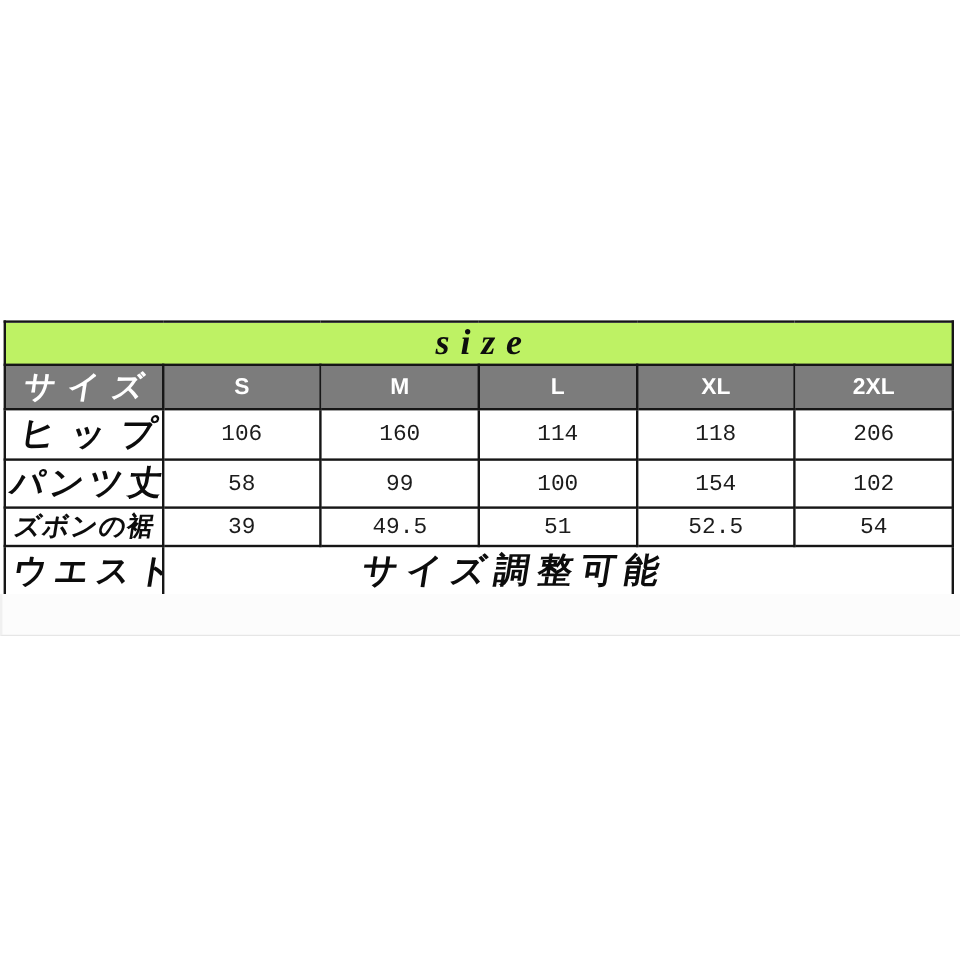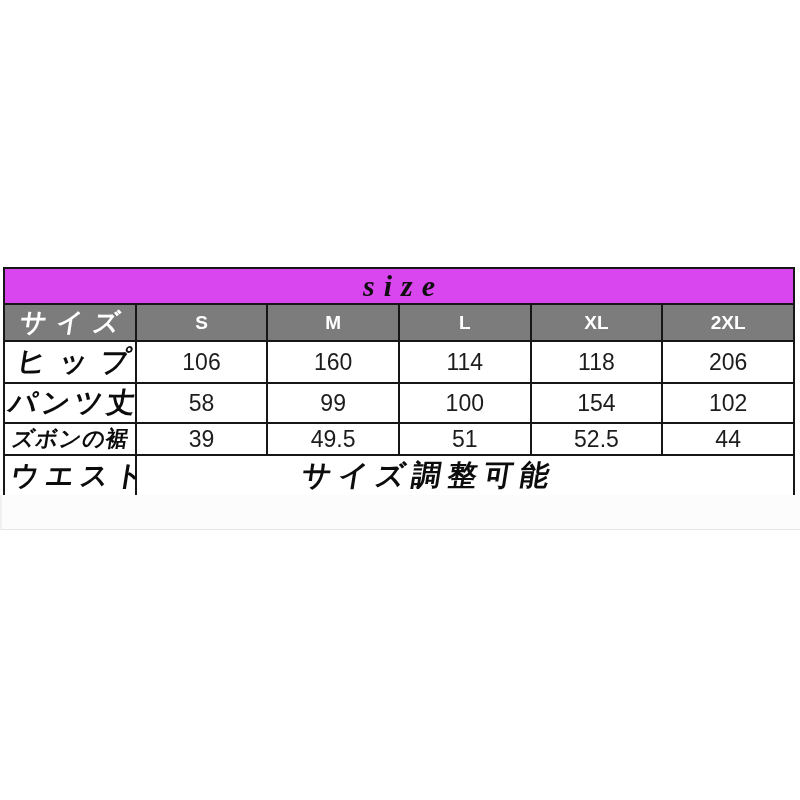--- a/index.html
+++ b/index.html
@@ -26,21 +26,21 @@
     border: 2px solid #161616;
     text-align: center;
     vertical-align: middle;
     overflow: hidden;
     white-space: nowrap;
   }
 
   
   td.title-cell {
     height: 31px;
-    background: #d946ef;
+    background: #bef264;
     font-family: "Liberation Serif", "DejaVu Serif", serif;
     font-style: italic;
     font-weight: 700;
     font-size: 30px;
     letter-spacing: 9px;
     padding-left: 9px;
     color: #0e0e0e;
   }
 
   
@@ -67,22 +67,23 @@
   tr.r-hip  td { height: 33px; }
   tr.r-len  td { height: 31px; }
   tr.r-hem  td { height: 29px; }
   tr.r-wst  td { height: 31px; }
   tr.r-hip  td.row-label { font-size: 29px; letter-spacing: 12px; padding-left: 12px; }
   tr.r-len  td.row-label { font-size: 28px; letter-spacing: 4px;  padding-left: 4px; }
   tr.r-hem  td.row-label { font-size: 22px; letter-spacing: 1px;  padding-left: 1px; }
   tr.r-wst  td.row-label { font-size: 28px; letter-spacing: 6px;  padding-left: 6px; }
 
   td.value-cell {
-    font-size: 23px;
+    font-size: 19px;
     color: #1c1c1c;
+    font-family: Liberation Mono, monospace;
   }
 
   td.merged-cell {
     font-family: "Liberation Serif", "DejaVu Serif", serif;
     font-weight: 700;
     font-size: 29px;
     letter-spacing: 7px;
     color: #0c0c0c;
     padding-right: 72px;
   }
@@ -146,21 +147,21 @@
       </tr>
 
       <tr class="r-hem">
         <td class="row-label">
           <span class="jp">ズボンの裾</span>
         </td>
         <td class="value-cell">39</td>
         <td class="value-cell">49.5</td>
         <td class="value-cell">51</td>
         <td class="value-cell">52.5</td>
-        <td class="value-cell">44</td>
+        <td class="value-cell">54</td>
       </tr>
 
       <tr class="r-wst">
         <td class="row-label">
           <span class="jp">ウエスト</span>
         </td>
         <td colspan="5" class="merged-cell">
           <span class="jp">サイズ調整可能</span>
         </td>
       </tr>

